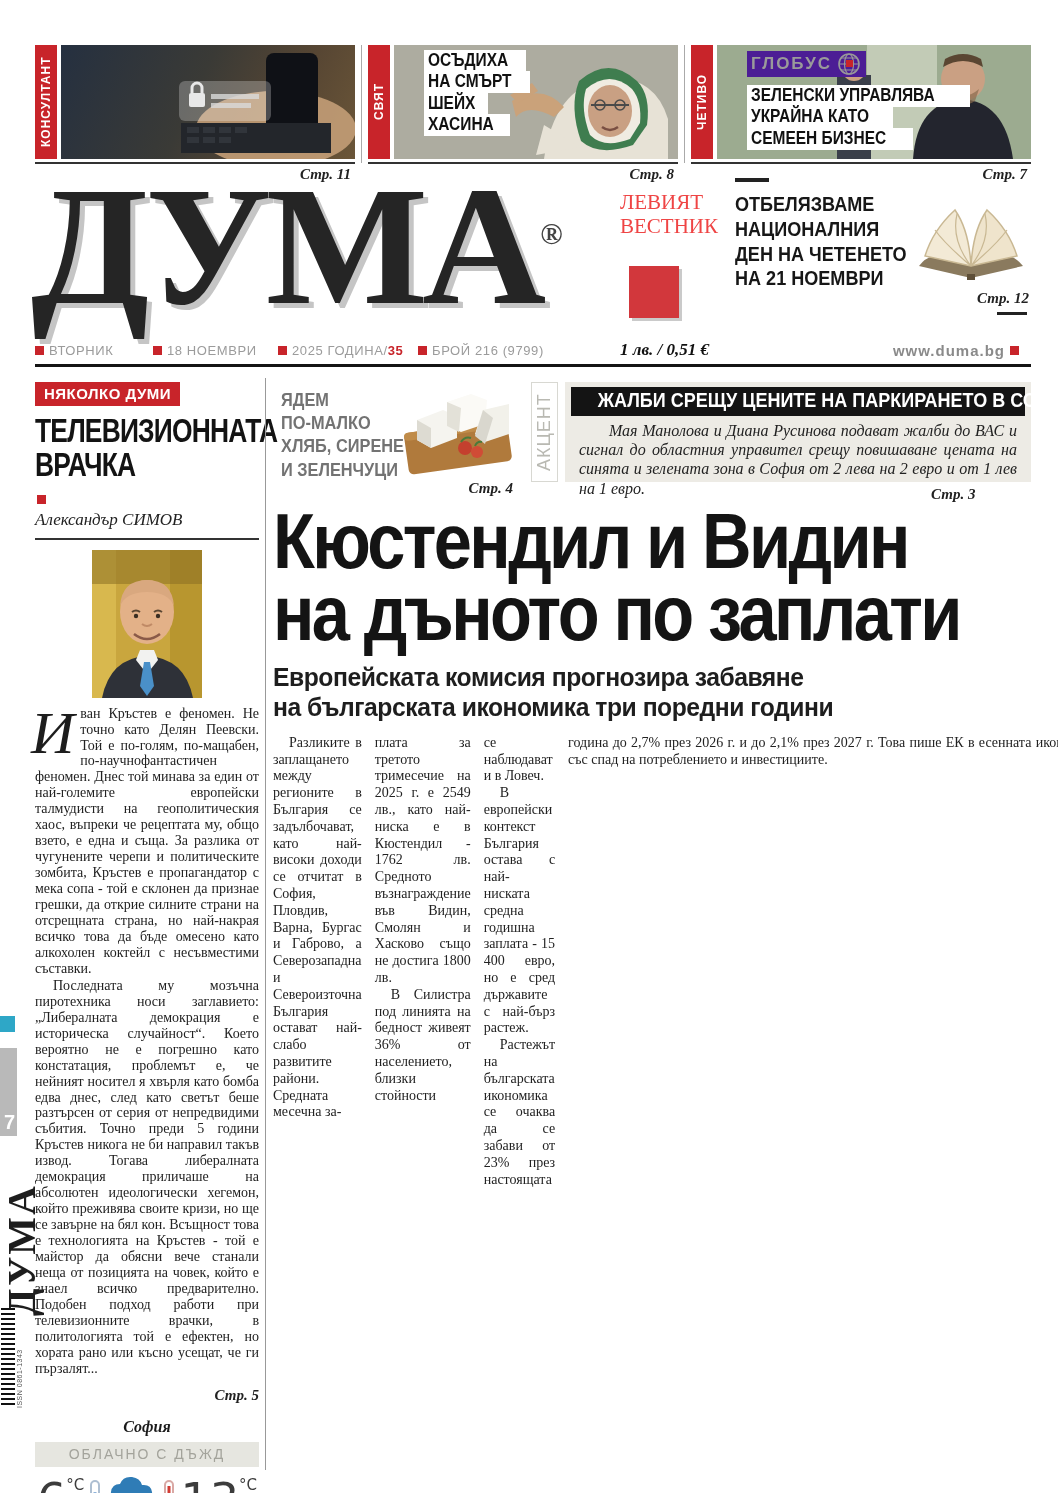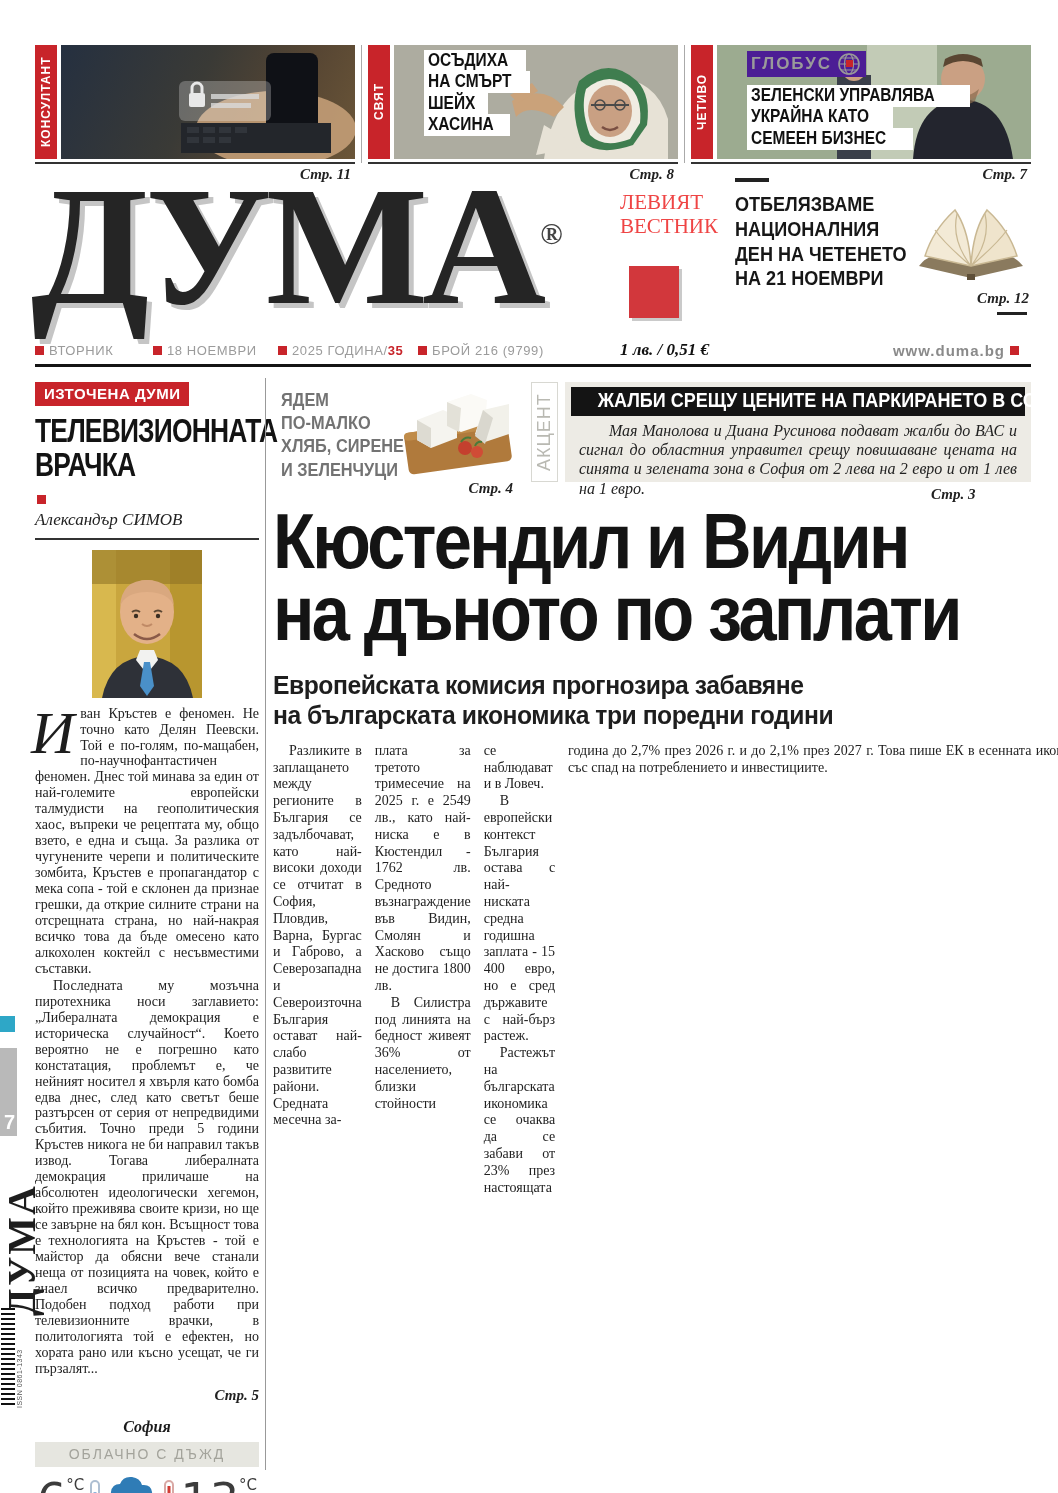--- a/index.html
+++ b/index.html
@@ -119,21 +119,21 @@
   .akbox { position:absolute; left:292px; top:2px; width:466px; height:100px; background:#edebe5; padding:5px 6px; }
   .akbar { background:#141414; color:#fff; text-align:center; font-weight:bold; font-size:20px; padding:2px 0 4px; }
   .akbody { font-family:"Liberation Serif", serif; font-style:italic; font-size:16px; line-height:1.2;
             color:#222; padding:5px 8px 0; text-align:justify; }
   .akbody .ind { display:inline-block; width:30px; }
   .akpage { position:absolute; left:658px; top:106px; width:100px; }
 
   
   .lead-h1 { margin-top:4px; font-weight:bold; font-size:78px; line-height:0.92; color:#141414; letter-spacing:-3px; }
   .lead-h1 .cond { transform:scaleX(0.88); }
-  .lead-sub { margin-top:20px; font-weight:bold; font-size:26px; line-height:1.18; color:#1e1e1e; letter-spacing:-0.5px; }
+  .lead-sub { margin-top:12px; font-weight:bold; font-size:26px; line-height:1.18; color:#1e1e1e; letter-spacing:-0.5px; }
   .lead-sub .cond { transform:scaleX(0.95); font-weight:600; }
   .lead-cols { display:flex; gap:13px; margin-top:12px; }
   .lead-col { flex:1; font-family:"Liberation Serif", serif; font-size:14px; line-height:1.2; text-align:justify; color:#222; }
   .lead-col p { text-indent:16px; }
   .lead-col p:first-child { text-indent:16px; }
   .lead-col .page { text-align:right; text-indent:0; margin-top:4px; }
 </style>
 </head>
 <body>
 
@@ -302,21 +302,21 @@
     <span class="dl-site">
         <b>www.duma.bg</b>
         <i class="sq"></i>
       </span>
   </div>
   <div class="blackrule"></div>
 
   <div class="content">
 
     <aside class="opinion">
-      <span class="op-kicker">ИЗТОЧЕНА ДУМИ</span>
+      <span class="op-kicker">НЯКОЛКО ДУМИ</span>
       <div class="op-title">
         <div><span class="cond">ТЕЛЕВИЗИОННАТА</span></div>
         <div><span class="cond">ВРАЧКА</span></div>
       </div>
       <div class="op-bullet"></div>
       <div class="op-author serif">Александър СИМОВ</div>
       <div class="op-rule"></div>
       <svg class="op-photo" width="110" height="148" viewBox="0 0 110 148">
         <rect width="110" height="148" fill="#c9a63e"></rect>
         <rect x="0" y="0" width="24" height="148" fill="#d8b84e"></rect>

